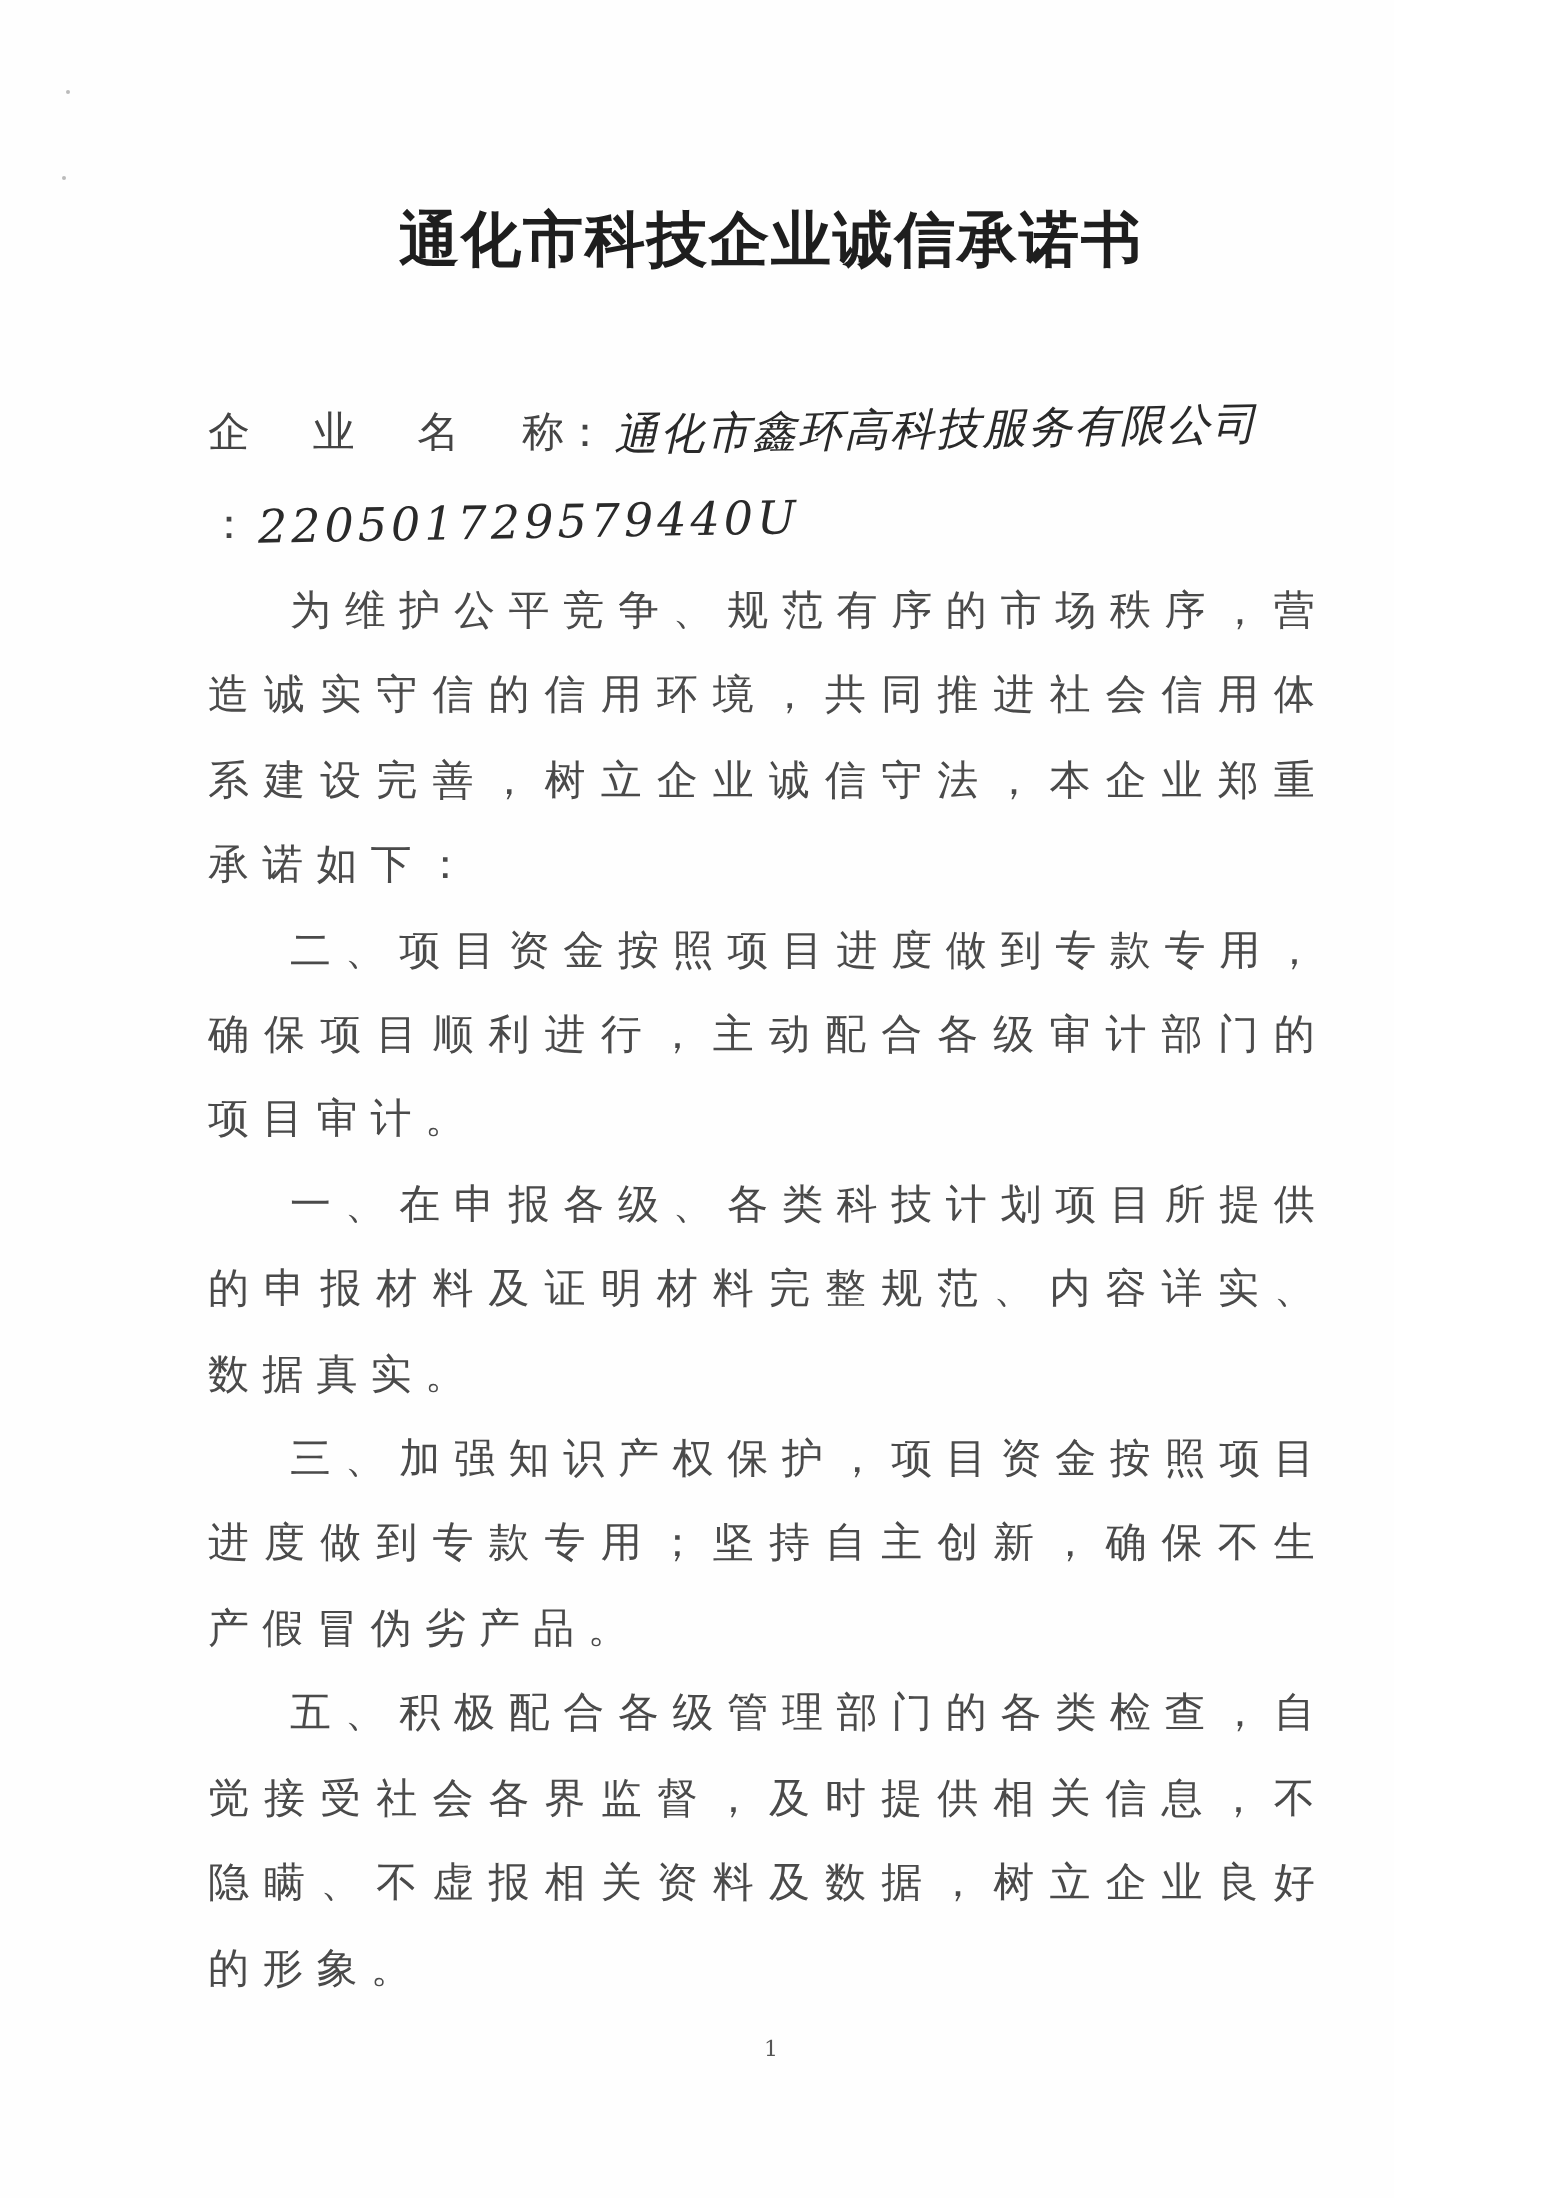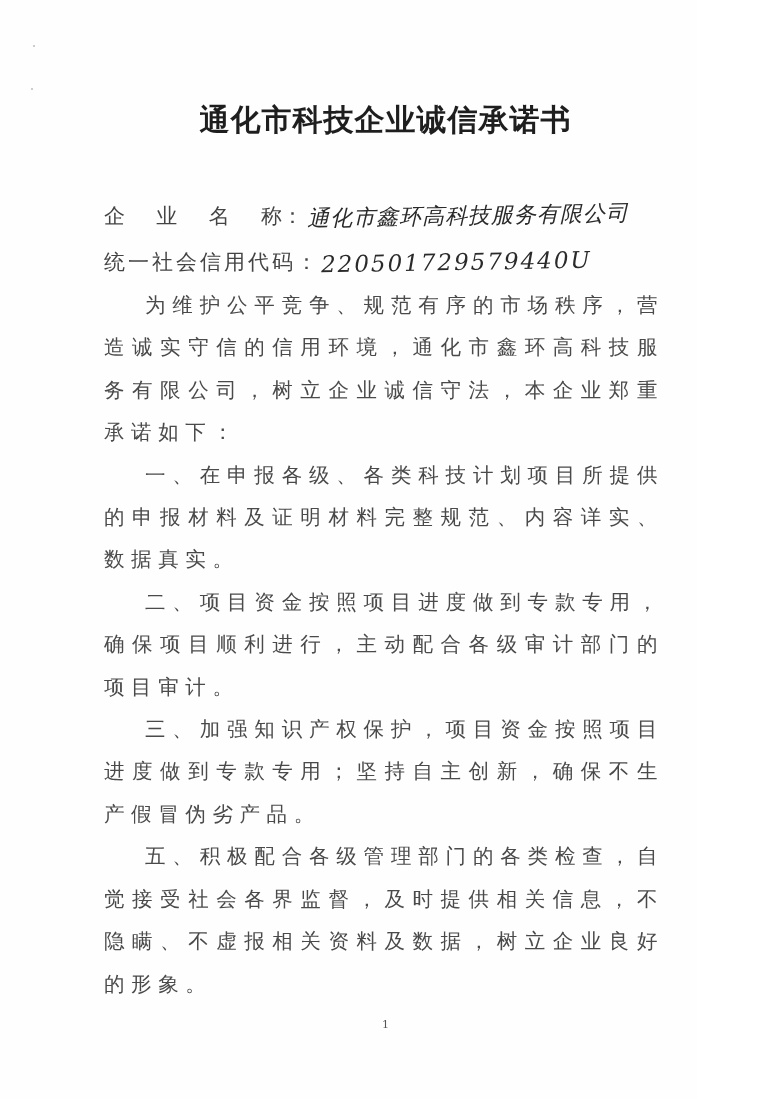--- a/index.html
+++ b/index.html
@@ -65,28 +65,27 @@
       <span>企</span>
       <span>业</span>
       <span>名</span>
       <span>称</span>
     </span>
     <span class="colon">：</span>
     <span class="handwritten">通化市鑫环高科技服务有限公司</span>
   </div>
 
   <div class="field-row" style="top:242px;">
-    <span class="field-label" style="letter-spacing:3px;">统一社会信用代码</span>
     <span class="colon">：</span>
     <span class="handwritten code">220501729579440U</span>
   </div>
 
   <div class="body-text">
-    <p>为维护公平竞争、规范有序的市场秩序，营造诚实守信的信用环境，通化市鑫环高科技服务有限公司，树立企业诚信守法，本企业郑重承诺如下：</p>
+    <p>为维护公平竞争、规范有序的市场秩序，营造诚实守信的信用环境，共同推进社会信用体系建设完善，树立企业诚信守法，本企业郑重承诺如下：</p>
+    <p>二、项目资金按照项目进度做到专款专用，确保项目顺利进行，主动配合各级审计部门的项目审计。</p>
     <p>一、在申报各级、各类科技计划项目所提供的申报材料及证明材料完整规范、内容详实、数据真实。</p>
-    <p>二、项目资金按照项目进度做到专款专用，确保项目顺利进行，主动配合各级审计部门的项目审计。</p>
     <p>三、加强知识产权保护，项目资金按照项目进度做到专款专用；坚持自主创新，确保不生产假冒伪劣产品。</p>
     <p>五、积极配合各级管理部门的各类检查，自觉接受社会各界监督，及时提供相关信息，不隐瞒、不虚报相关资料及数据，树立企业良好的形象。</p>
 
   </div>
 
   <div class="page-num">1</div>
 </div>
 
 </body></html>

